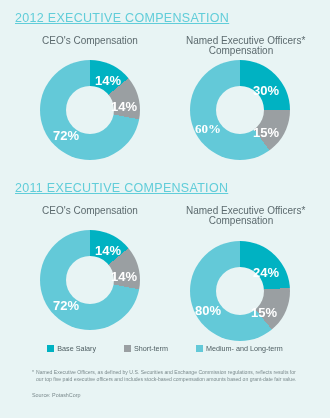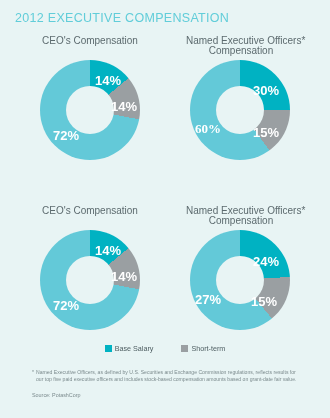--- a/index.html
+++ b/index.html
@@ -22,20 +22,21 @@
     box-sizing: border-box;
   }
   .section-title {
     position: absolute;
     left: 15px;
     font-size: 12.5px;
     letter-spacing: 0.3px;
     color: #61cdd9;
     font-weight: 400;
     white-space: nowrap;
+    text-decoration: underline;
   }
   .sec1-title { top: 11px; }
   .sec2-title { top: 181px; }
 
   .chart-heading {
     position: absolute;
     font-size: 10px;
     color: #5c6a6e;
     text-align: center;
     line-height: 10px;
@@ -144,55 +145,60 @@
 
   <div class="donut-wrap" style="left:190px; top:60px;">
     <div class="donut" id="donut-1" style="background: conic-gradient(rgb(0, 178, 194) 0deg, rgb(0, 178, 194) 90deg, rgb(154, 159, 162) 90deg, rgb(154, 159, 162) 144deg, rgb(99, 201, 216) 144deg, rgb(99, 201, 216) 360deg);">
       <div class="hole"></div>
     </div>
     <span class="slice-label" style="left:76px; top:30px;">30%</span>
     <span class="slice-label" style="left:76px; top:72px;">15%</span>
     <span class="slice-label" style="left:18px; top:69px;font-family:Liberation Serif, serif;">60%</span>
   </div>
 
+  <div class="section-title sec2-title">2011 EXECUTIVE COMPENSATION</div>
 
   <div class="chart-heading" style="left:40px; top:206px; width:100px;">CEO's Compensation</div>
 
   <div class="chart-heading" style="left:186px; top:206px; width:110px;">
     <div>Named Executive Officers*</div>
     <div>Compensation</div>
   </div>
 
   <div class="donut-wrap" style="left:40px; top:230px;">
     <div class="donut" id="donut-2" style="background: conic-gradient(rgb(0, 178, 194) 0deg, rgb(0, 178, 194) 50.4deg, rgb(154, 159, 162) 50.4deg, rgb(154, 159, 162) 100.8deg, rgb(99, 201, 216) 100.8deg, rgb(99, 201, 216) 360deg);">
       <div class="hole"></div>
     </div>
     <span class="slice-label" style="left:68px; top:20px;">14%</span>
     <span class="slice-label" style="left:84px; top:46px;">14%</span>
     <span class="slice-label" style="left:26px; top:75px;">72%</span>
   </div>
 
-  <div class="donut-wrap" style="left:190px; top:230px;">
+  <div class="donut-wrap" style="left:190px; top:241px;">
     <div class="donut" id="donut-3" style="background: conic-gradient(rgb(0, 178, 194) 0deg, rgb(0, 178, 194) 86.4deg, rgb(154, 159, 162) 86.4deg, rgb(154, 159, 162) 140.4deg, rgb(99, 201, 216) 140.4deg, rgb(99, 201, 216) 360deg);">
       <div class="hole"></div>
     </div>
     <span class="slice-label" style="left:76px; top:31px;">24%</span>
     <span class="slice-label" style="left:74px; top:71px;">15%</span>
-    <span class="slice-label" style="left:18px; top:69px;">27%</span>
+    <span class="slice-label" style="left:18px; top:69px;">80%</span>
   </div>
 
   <div class="legend">
     <div class="legend-item">
       <span class="legend-swatch" id="sw-0" style="background: rgb(0, 178, 194);"></span>
       <span class="legend-label">Base Salary</span>
     </div>
     <div class="legend-item">
       <span class="legend-swatch" id="sw-1" style="background: rgb(154, 159, 162);"></span>
       <span class="legend-label">Short-term</span>
     </div>
+    <div class="legend-item">
+      <span class="legend-swatch" id="sw-2" style="background: rgb(99, 201, 216);"></span>
+      <span class="legend-label">Medium- and Long-term</span>
+    </div>
   </div>
 
   <div class="footnote">
     <span class="star">*</span>
     <span class="footnote-body">Named Executive Officers, as defined by U.S. Securities and Exchange Commission regulations, reflects results for our top five paid executive officers and includes stock-based compensation amounts based on grant-date fair value.</span>
   </div>
 
   <div class="source">Source: PotashCorp</div>
 
 </div>

